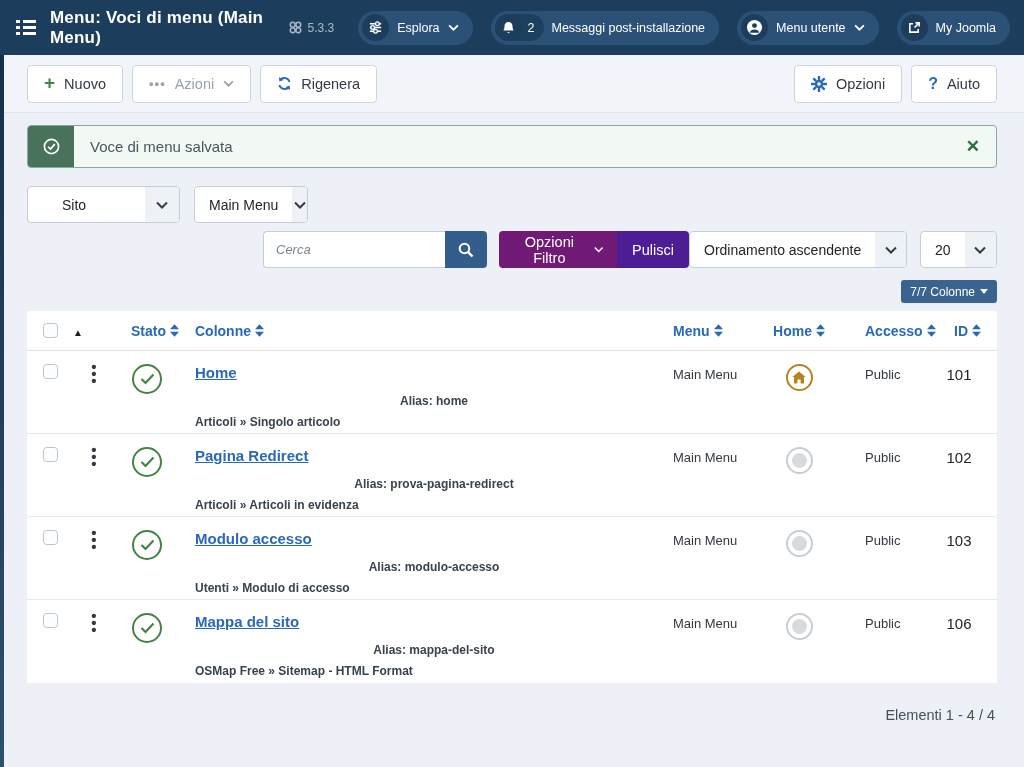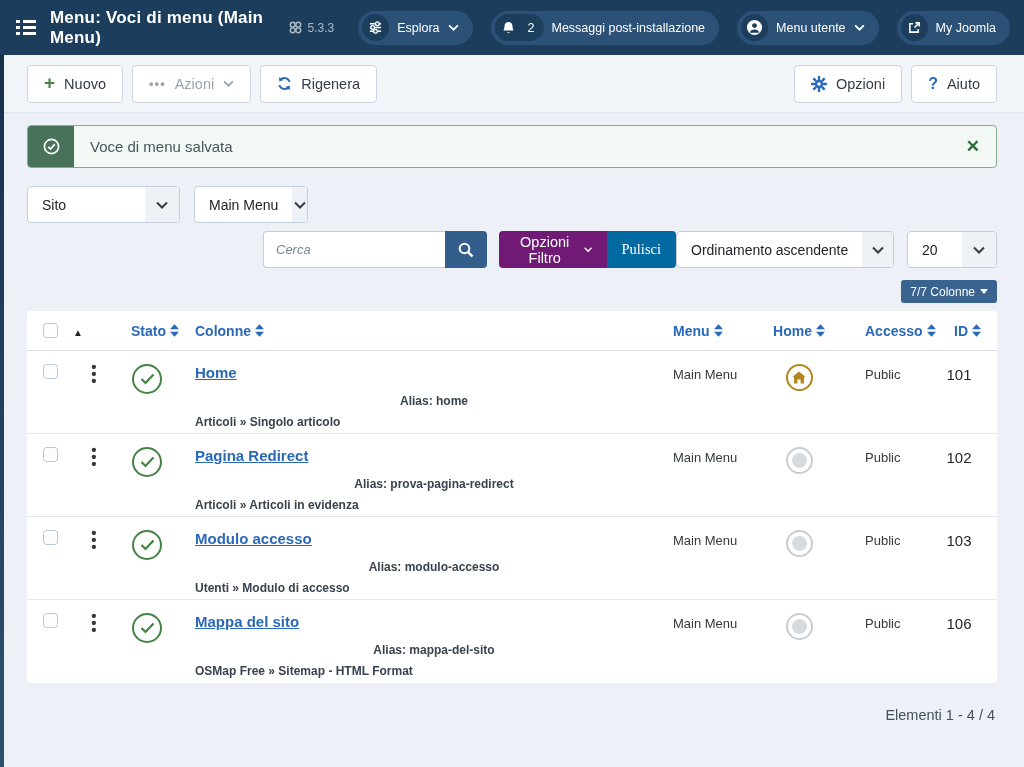--- a/index.html
+++ b/index.html
@@ -67,45 +67,45 @@
   .alert-close { background:none; border:none; color:#2c6e3f; font-size:17px; font-weight:700;
     padding:0 16px; cursor:pointer; line-height:1; }
   
   .filters-row1 { margin-top:18px; display:flex; gap:14px; }
   .sel {
     height:37px; background:#fff; border:1px solid #c2cfdb; border-radius:4px;
     display:flex; align-items:stretch; cursor:pointer; overflow:hidden;
   }
   .sel-label { display:flex; align-items:center; padding:0 14px; font-size:14px; color:#212529; flex:1; white-space:nowrap; }
   .sel-caret { width:34px; background:#eef2f6; display:flex; align-items:center; justify-content:center; }
-  .sel.site { width:153px; }
+  .sel.site { width:153px;padding-left:20px; }
   .sel.menu { width:114px; }
   .sel.sort { width:218px; }
-  .sel.limit { width:90px; }
+  .sel.limit { width:77px; }
   
   .filters-row2 { margin-top:8px; display:flex; align-items:center; }
   .search-group { display:flex; margin-left:236px; }
   .search-input {
     width:182px; height:37px; border:1px solid #c2cfdb; border-right:none;
     border-radius:4px 0 0 4px; padding:0 12px; font-size:13px; font-style:italic;
     color:#495057; font-family:inherit; background:#fff;
   }
   .search-input::placeholder { color:#7a8793; font-style:italic; }
   .search-btn {
     width:42px; height:37px; background:#335e8c; border:none; border-radius:0 4px 4px 0;
     display:flex; align-items:center; justify-content:center; cursor:pointer;
   }
   .filter-btn-group { display:flex; margin-left:12px; }
   .btn-filter-options {
     height:37px; background:#701a75; color:#fff; border:none; border-radius:4px 0 0 4px;
     font-size:14.5px; padding:0 14px; display:flex; align-items:center; gap:8px; cursor:pointer; font-family:inherit;
   }
   .btn-clear {
-    height:37px; background:#0369a1; color:#fff; border:none; border-radius:0 4px 4px 0;
-    font-size:14.5px; padding:0 15px; cursor:pointer; font-family:Liberation Serif, serif;
+    height:37px; background:#4c1d95; color:#fff; border:none; border-radius:0 4px 4px 0;
+    font-size:14.5px; padding:0 15px; cursor:pointer; font-family:Liberation Sans, sans-serif;
   }
   .sort-group { margin-left:auto; display:flex; gap:13px; }
   
   .columns-row { margin-top:12px; display:flex; justify-content:flex-end; }
   .btn-columns {
     background:#3a6390; color:#fff; border:none; border-radius:3px; height:23px;
     font-size:12px; padding:0 9px; cursor:pointer; font-family:inherit; display:flex; align-items:center; gap:5px;
   }
   
   .table-card { margin-top:8px; background:#fff; border-radius:2px; }

